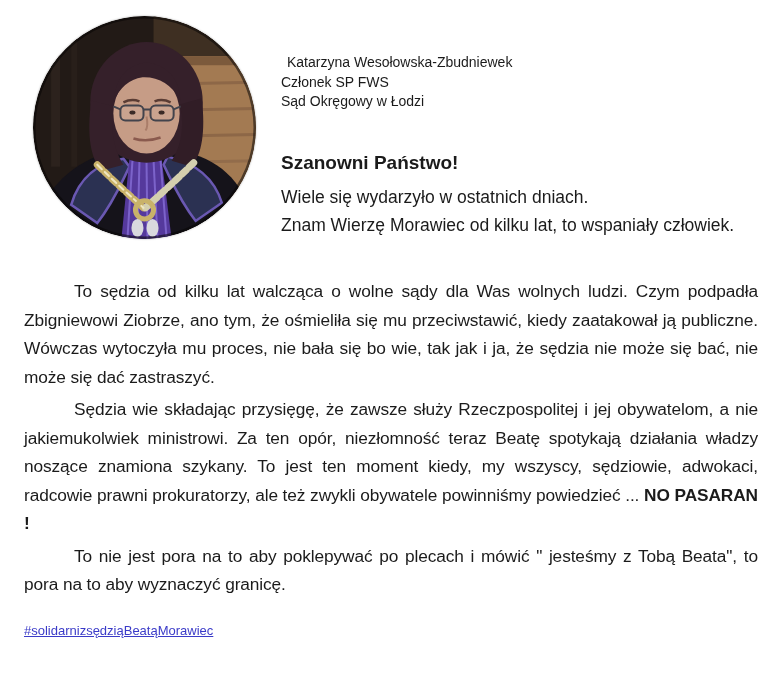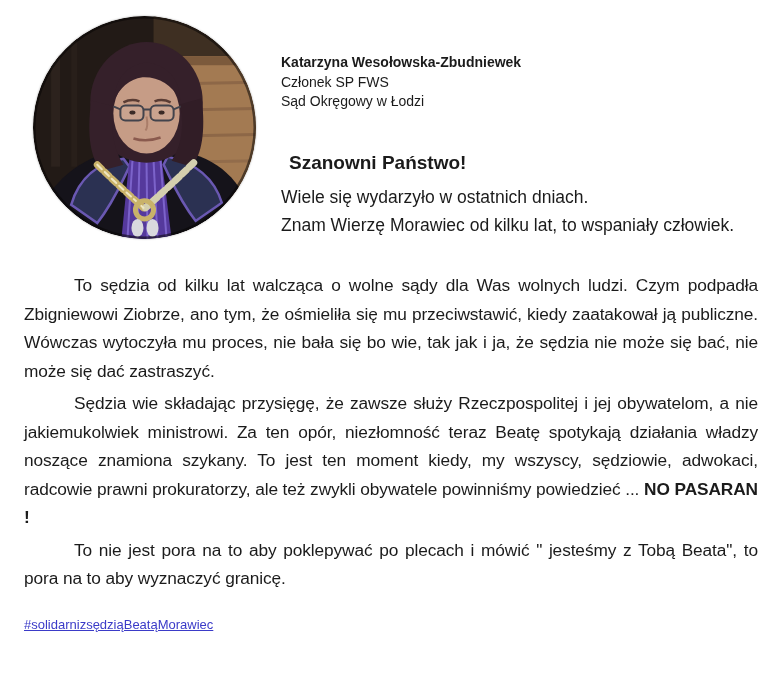--- a/index.html
+++ b/index.html
@@ -21,29 +21,29 @@
     overflow: hidden;
     box-shadow: 0 0 2px rgba(0,0,0,.35);
   }
   .photo-wrap svg { display: block; width: 100%; height: 100%; }
 
   
   .info {
     position: absolute; left: 281px; top: 53px;
     font-size: 14px; line-height: 19.5px;
   }
-  .info .name { font-weight: bold; }
+  .info .name { font-weight: normal; margin-left: 6px; }
 
   
   .greeting { position: absolute; left: 281px; top: 152px; }
-  .greeting-title { font-weight: bold; font-size: 19px; margin: 0 0 10px 8px; }
+  .greeting-title { font-weight: bold; font-size: 19px; margin: 0 0 10px 0; }
   .greeting-line { font-size: 17.5px; line-height: 27.5px; }
 
   
-  .letter-body { position: absolute; left: 24px; right: 24px; top: 271px; }
+  .letter-body { position: absolute; left: 24px; right: 24px; top: 277px; }
   .para {
     margin: 0 0 4px 0;
     text-align: justify;
     text-indent: 50px;
     font-size: 17.3px;
     line-height: 28.5px;
     letter-spacing: -0.1px;
   }
   .para b { font-weight: bold; }
 

